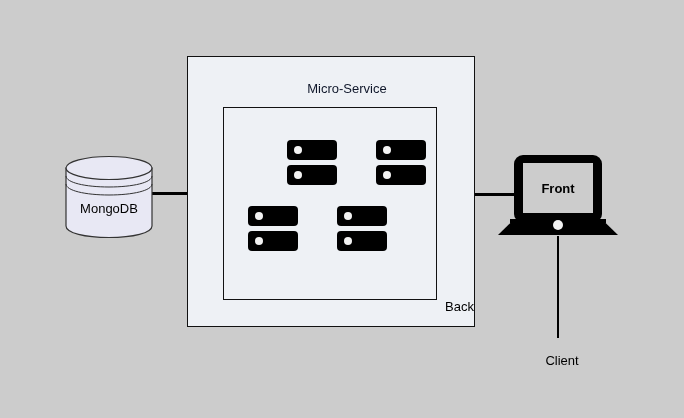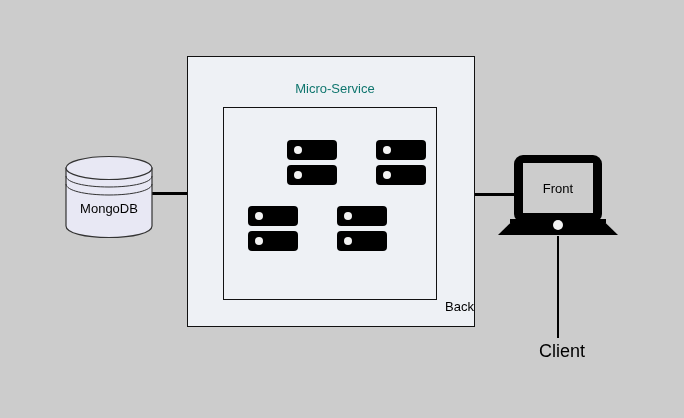--- a/index.html
+++ b/index.html
@@ -68,26 +68,26 @@
     left: 187px;
     top: 56px;
     width: 288px;
     height: 271px;
     background: #eef1f5;
     border: 1.5px solid #111111;
     box-sizing: border-box;
   }
   #micro-service-title {
     position: absolute;
-    left: 4px;
+    left: 16px;
     top: 24px;
     width: 100%;
     text-align: center;
     font-size: 13px;
-    color: #0f766e;
+    color: #0f172a;
   }
   #back-title {
     position: absolute;
     left: 0;
     bottom: 12px;
     width: 100%;
     text-align: right;
     font-size: 13px;
     color: #000000;
   }
@@ -130,20 +130,21 @@
     background: #f2f2f2;
   }
 
   
   #front-laptop {
     position: absolute;
     left: 496px;
     top: 155px;
     width: 124px;
     height: 88px;
+    font-weight: bold;
   }
   #laptop-bezel {
     position: absolute;
     left: 18px;
     top: 0;
     width: 88px;
     height: 68px;
     background: #000000;
     border-radius: 9px;
   }
@@ -193,24 +194,24 @@
     height: 10px;
     border-radius: 50%;
     background: #f2f2f2;
     z-index: 3;
   }
 
   
   #client-label {
     position: absolute;
     left: 522px;
-    top: 341px;
+    top: 353px;
     width: 80px;
     text-align: center;
-    font-size: 18px;
+    font-size: 13px;
     color: #000000;
   }
 </style>
 </head>
 <body>
 
 <div id="canvas">
 
   <div class="connector-h" style="left:152px; top:192px; width:37px;"></div>
 

